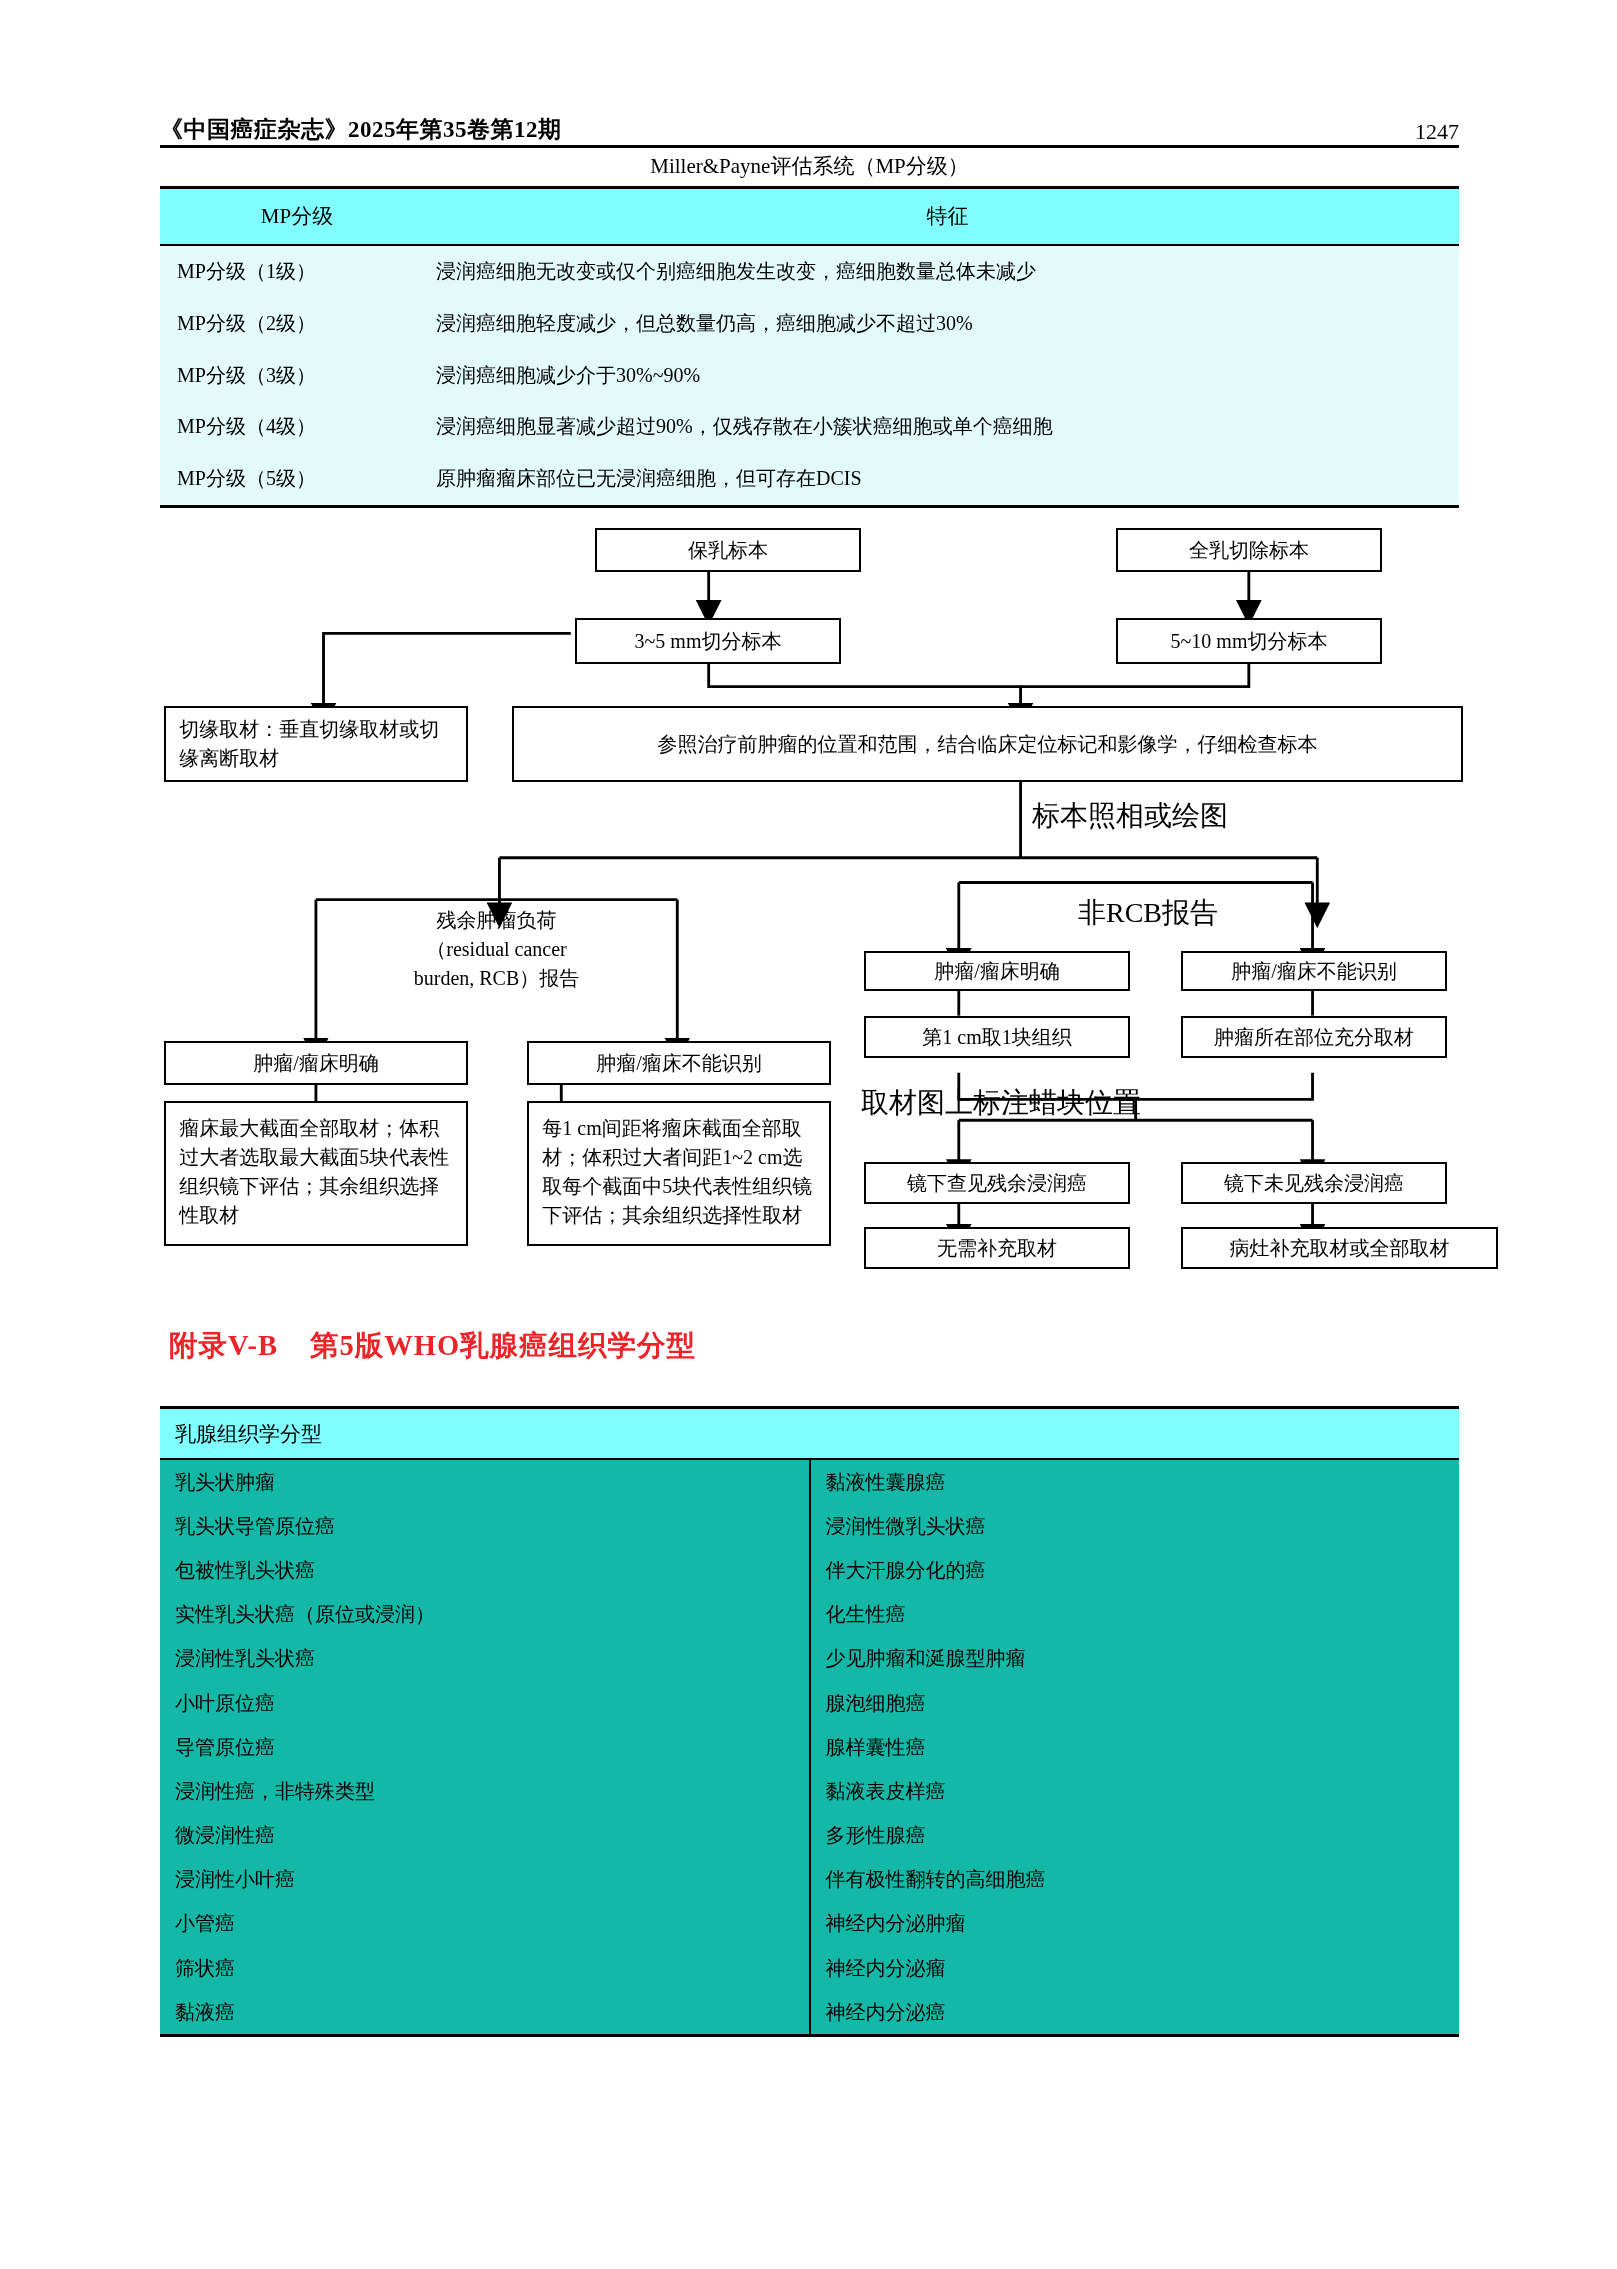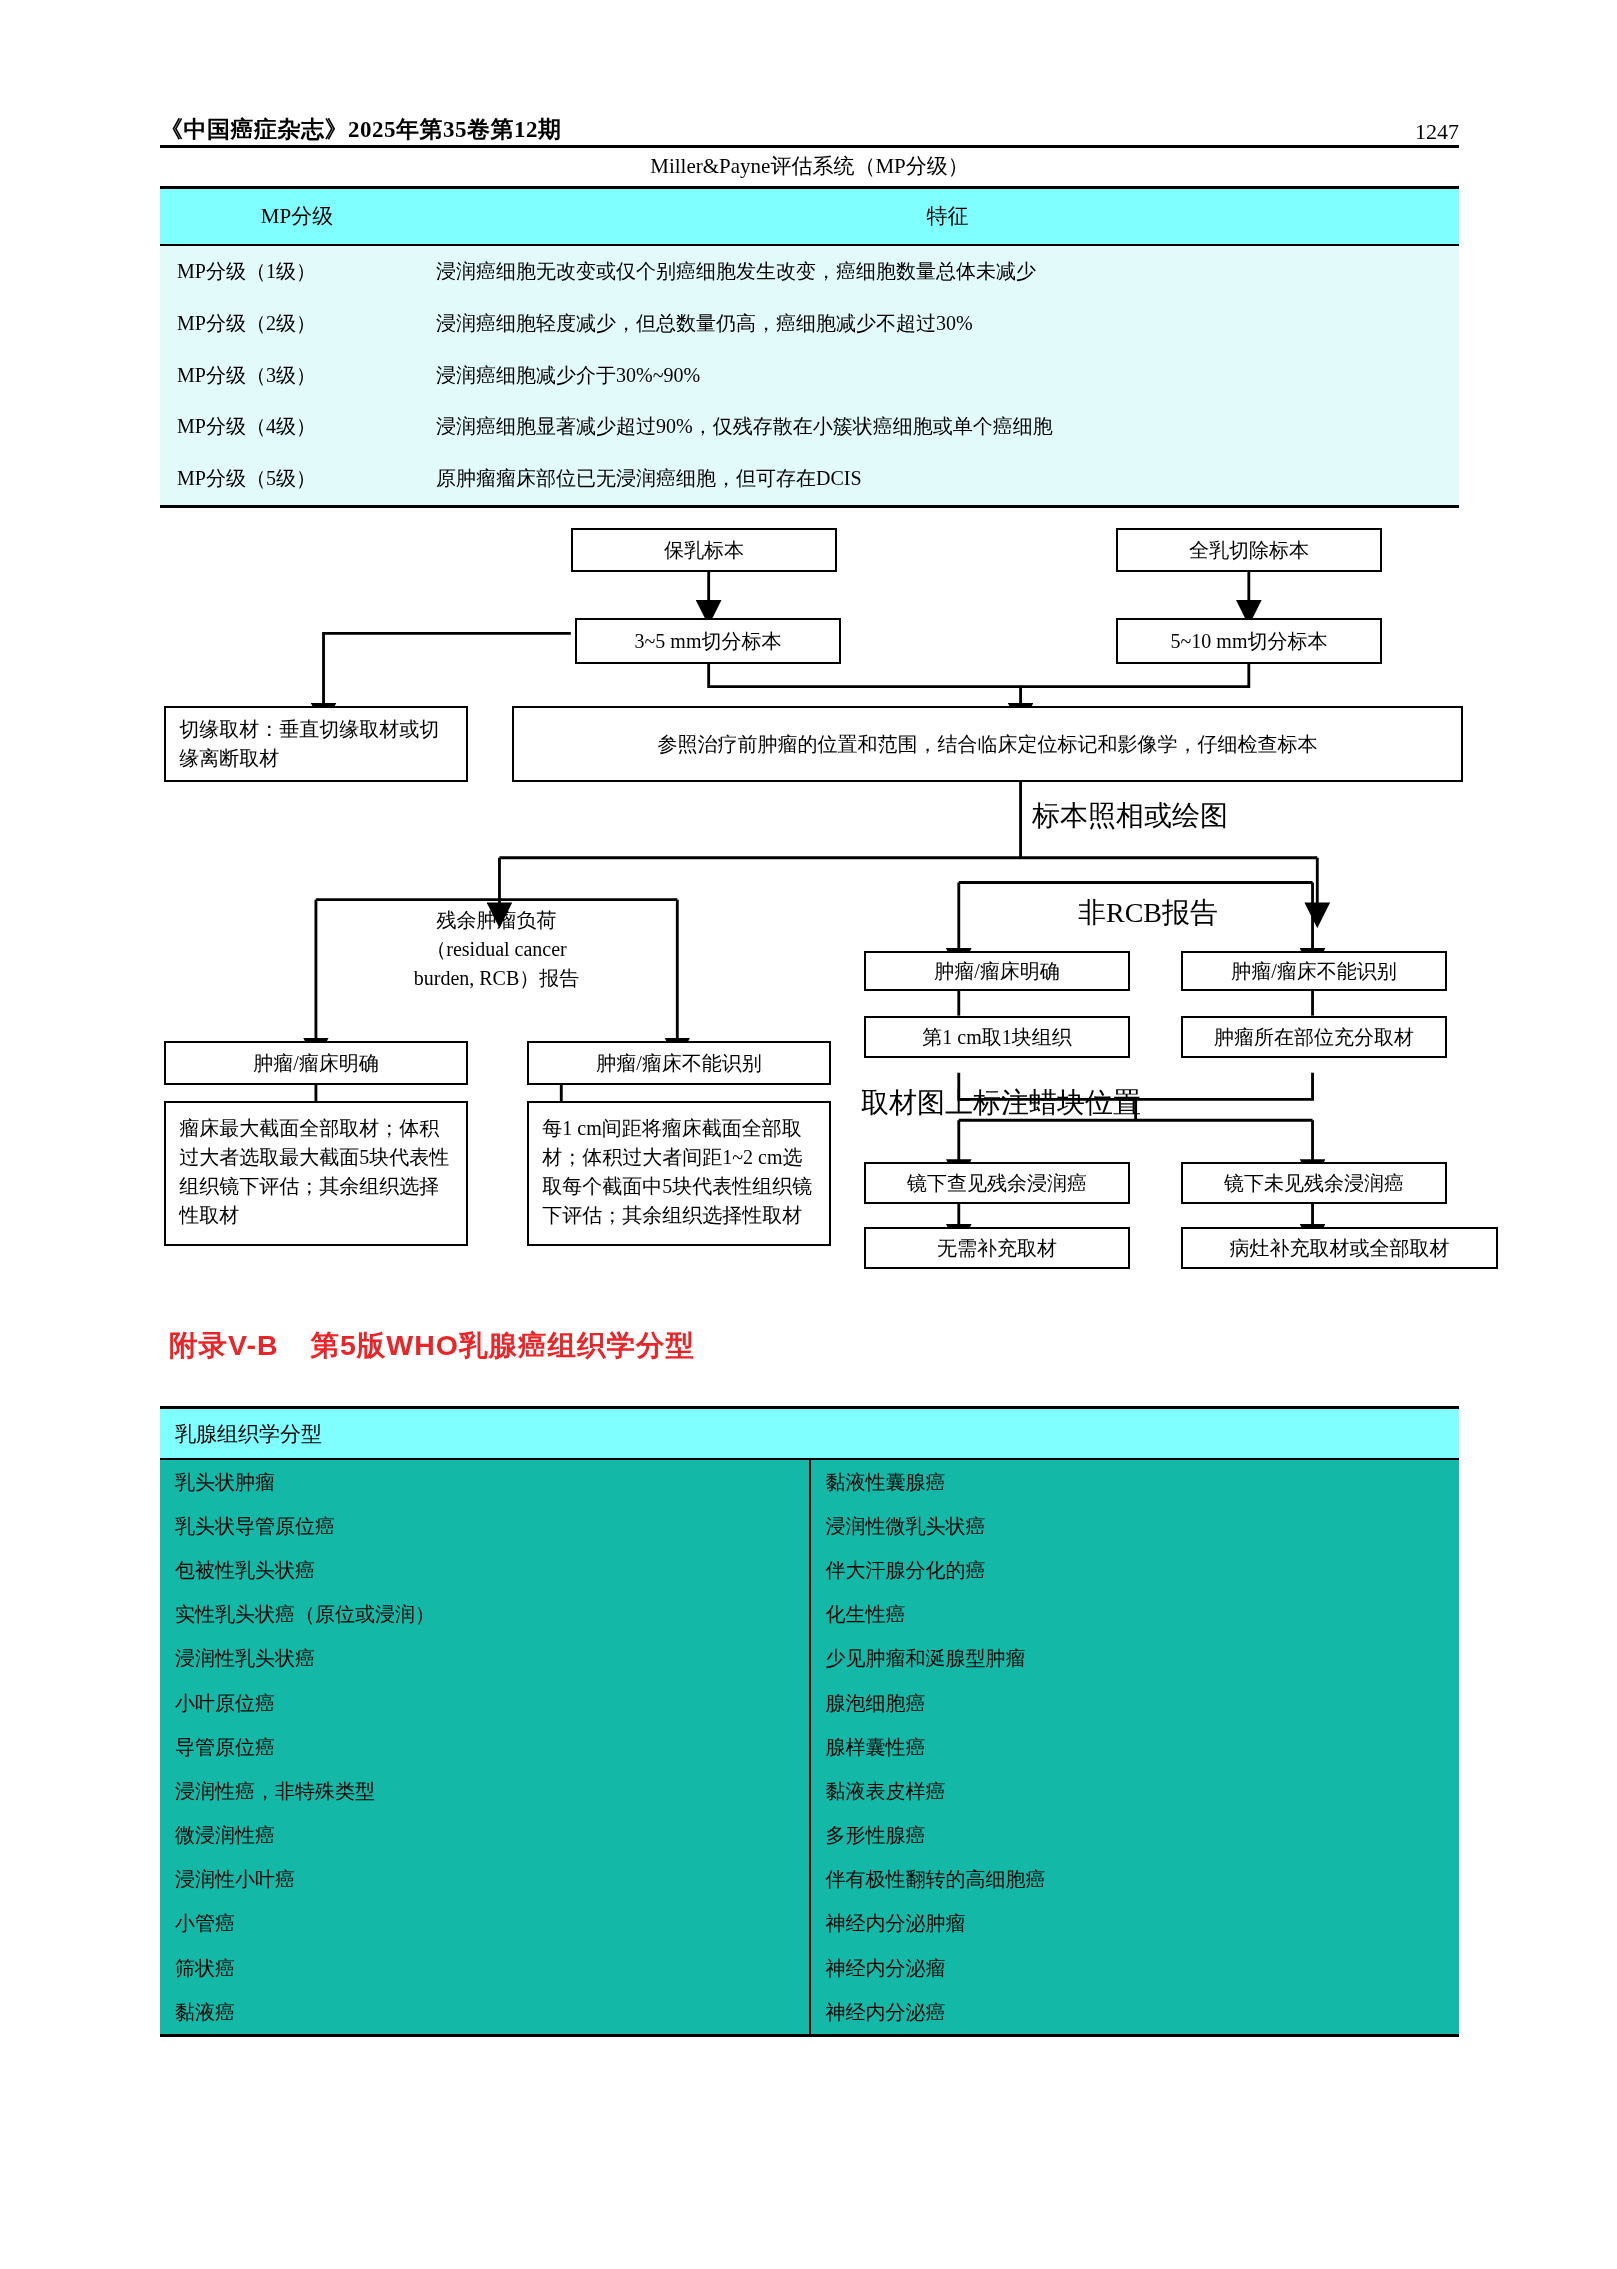--- a/index.html
+++ b/index.html
@@ -54,21 +54,21 @@
     font-size:20px; display:flex; align-items:center; justify-content:center;
     text-align:center; line-height:1.45; padding:3.8px 7.6px;
   }
   .fbox.left { justify-content:flex-start; text-align:left; padding-left:13.3px; }
   .flabel { position:absolute; font-size:28px; white-space:nowrap; }
 
   
   .sec-head {
     position:absolute; left:169px; top:1327px;
     color:#EC2427; font-weight:bold; font-size:28.5px; letter-spacing:1px;
-    font-family:Liberation Sans, sans-serif;
+    font-family:Liberation Serif, serif;
   }
   .sec-head .gap { display:inline-block; width:32px; }
 
   
   .hist-table {
     position:absolute; left:160px; top:1406px; width:1299px;
     border-collapse:collapse; table-layout:fixed;
   }
   .hist-table thead th {
     background:#7FFFFF; border-top:3.8px solid #000; border-bottom:2.9px solid #000;
@@ -168,21 +168,21 @@
       <path d="M1194,1156 L1194,1178"></path>
       <path d="M1008,1178 L1380,1178"></path>
       <line x1="1008" y1="1178" x2="1008" y2="1222" marker-end="url(#arrow)"></line>
       <line x1="1380" y1="1178" x2="1380" y2="1222" marker-end="url(#arrow)"></line>
 
       <line x1="1008" y1="1254" x2="1008" y2="1290" marker-end="url(#arrow)"></line>
       <line x1="1380" y1="1254" x2="1380" y2="1290" marker-end="url(#arrow)"></line>
     </g>
   </svg>
 
-  <div class="fbox" style="left:571px; top:528px; width:266px; height:44px;">保乳标本</div>
+  <div class="fbox" style="left:595px; top:528px; width:266px; height:44px;">保乳标本</div>
 
   <div class="fbox" style="left:1116px; top:528px; width:266px; height:44px;">全乳切除标本</div>
 
   <div class="fbox" style="left:575px; top:618px; width:266px; height:46px;">3~5 mm切分标本</div>
 
   <div class="fbox" style="left:1116px; top:618px; width:266px; height:46px;">5~10 mm切分标本</div>
 
   <div class="fbox left" style="left:164px; top:706px; width:304px; height:76px;">切缘取材：垂直切缘取材或切缘离断取材</div>
 
   <div class="fbox" style="left:512px; top:706px; width:951px; height:76px;">参照治疗前肿瘤的位置和范围，结合临床定位标记和影像学，仔细检查标本</div>

